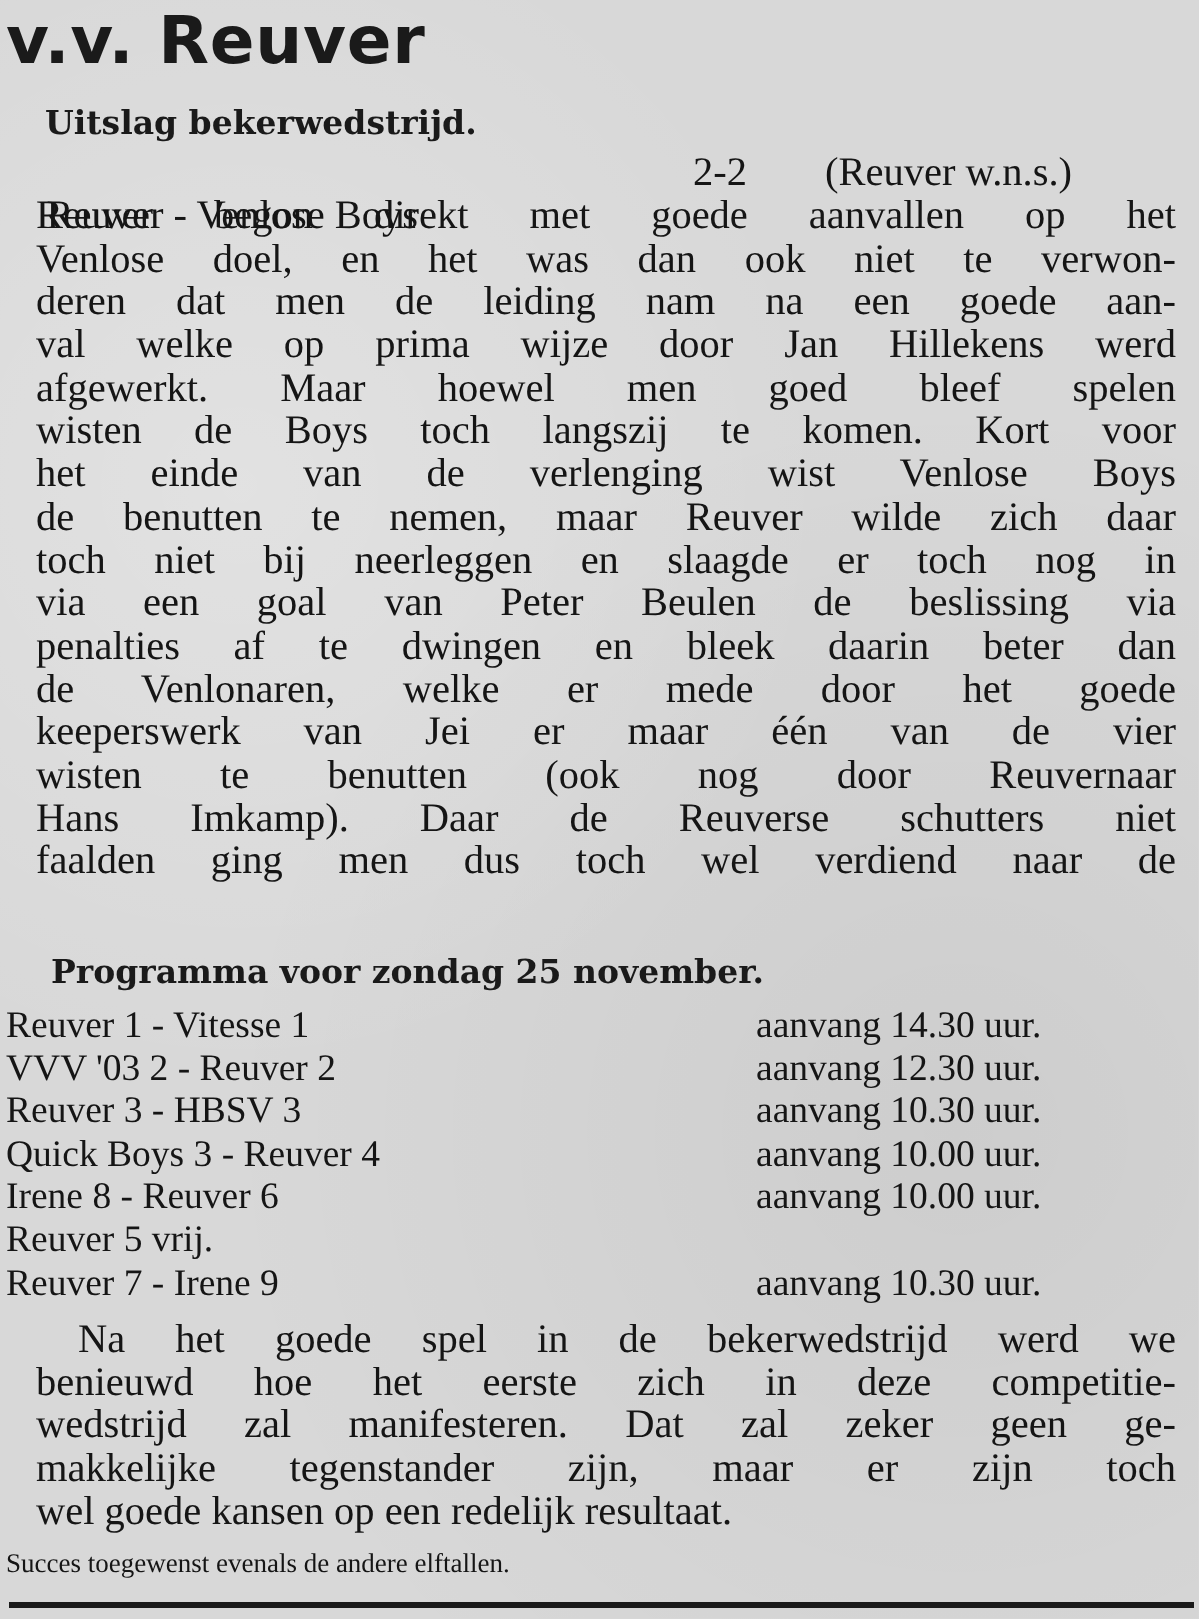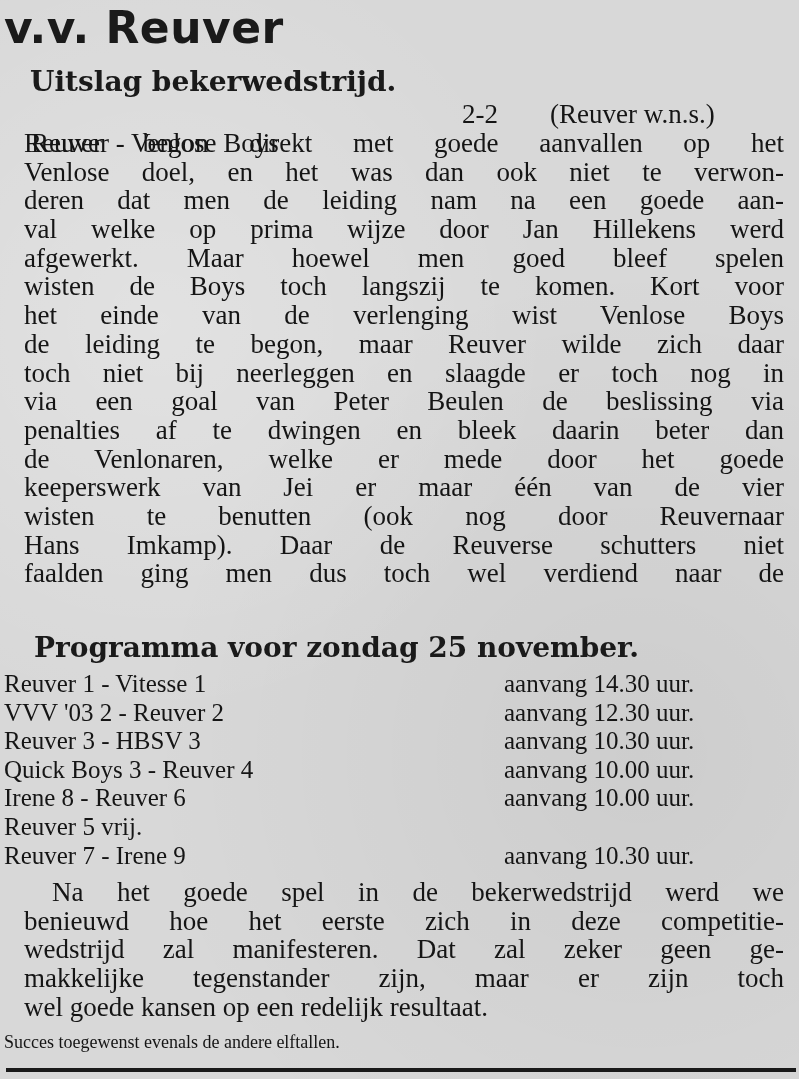--- a/index.html
+++ b/index.html
@@ -27,21 +27,21 @@
       font-weight: bold;
       font-size: 44px;
       letter-spacing: 0.5px;
       line-height: 52px;
       color: #1a1a1a;
     }
     .subhead {
       position: absolute;
       font-family: "DejaVu Serif", serif;
       font-weight: bold;
-      font-size: 28px;
+      font-size: 22px;
       line-height: 28px;
       color: #1a1a1a;
       white-space: nowrap;
     }
     .subhead.result { left: 30px; top: 68px; }
     .subhead.program { left: 34px; top: 634px; }
     .result-line {
       position: absolute;
       left: 4px; top: 100px;
       width: 780px;
@@ -121,21 +121,21 @@
   </div>
 
   <div class="para report">
     <span class="ln">Reuver begon direkt met goede aanvallen op het</span>
     <span class="ln">Venlose doel, en het was dan ook niet te verwon-</span>
     <span class="ln">deren dat men de leiding nam na een goede aan-</span>
     <span class="ln">val welke op prima wijze door Jan Hillekens werd</span>
     <span class="ln">afgewerkt. Maar hoewel men goed bleef spelen</span>
     <span class="ln">wisten de Boys toch langszij te komen. Kort voor</span>
     <span class="ln">het einde van de verlenging wist Venlose Boys</span>
-    <span class="ln">de leiding te begon, maar Reuver wilde zich daar</span>
+    <span class="ln">de benutten te nemen, maar Reuver wilde zich daar</span>
     <span class="ln">toch niet bij neerleggen en slaagde er toch nog in</span>
     <span class="ln">via een goal van Peter Beulen de beslissing via</span>
     <span class="ln">penalties af te dwingen en bleek daarin beter dan</span>
     <span class="ln">de Venlonaren, welke er mede door het goede</span>
     <span class="ln">keeperswerk van Jei er maar één van de vier</span>
     <span class="ln">wisten te benutten (ook nog door Reuvernaar</span>
     <span class="ln">Hans Imkamp). Daar de Reuverse schutters niet</span>
     <span class="ln">faalden ging men dus toch wel verdiend naar de</span>
   </div>
 

